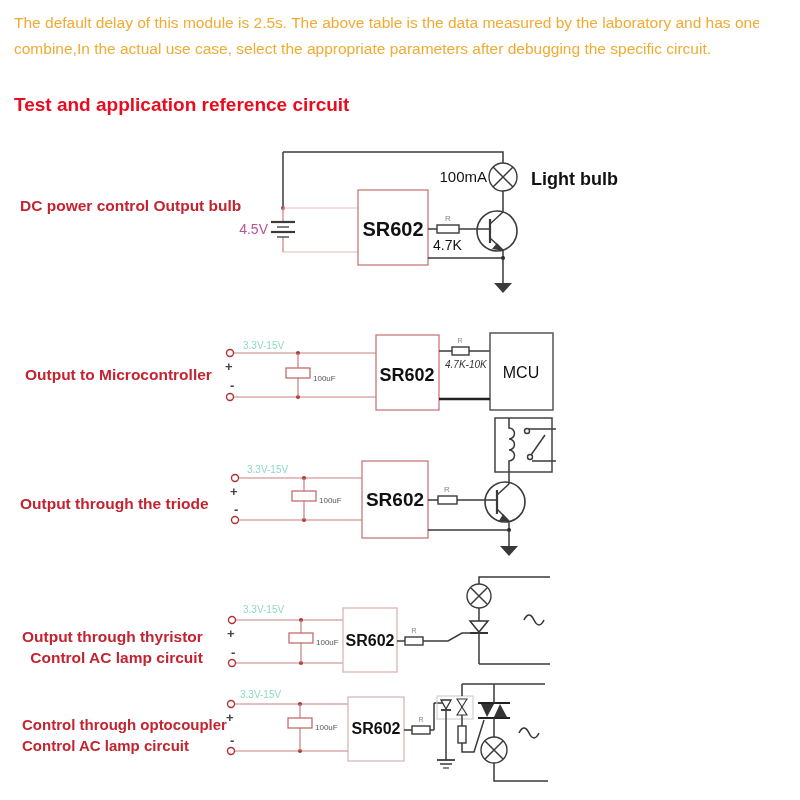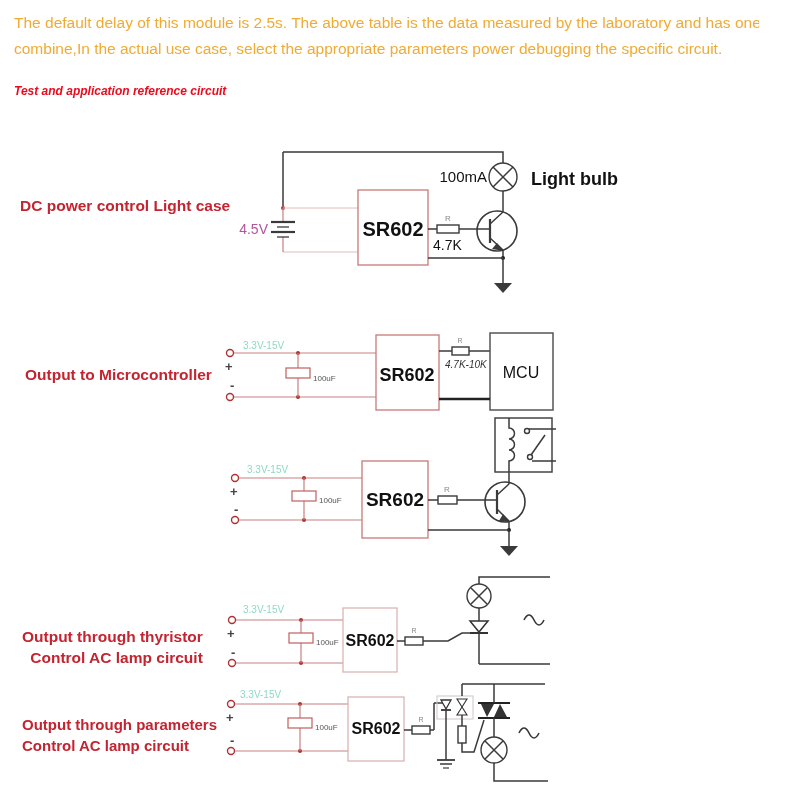--- a/index.html
+++ b/index.html
@@ -1,21 +1,21 @@
 <!DOCTYPE html>
 <html><head>
 <meta charset="utf-8">
 <style>
   html,body{margin:0;padding:0;background:#fff;}
   .stage{position:relative;width:759px;height:800px;background:#ffffff;overflow:hidden;
          font-family:"Liberation Sans", sans-serif;}
   .intro{position:absolute;left:14px;top:10px;width:772px;color:#f0ab33;
          font-size:15.5px;line-height:26px;font-weight:400;}
-  .heading{position:absolute;left:14px;top:84px;margin:0;color:#ea0b1e;
-           font-size:12px;font-weight:bold;font-style:italic;}
+  .heading{position:absolute;left:14px;top:94px;margin:0;color:#ea0b1e;
+           font-size:19px;font-weight:bold;}
   .clabel{position:absolute;color:#c42430;font-weight:bold;font-size:15.5px;line-height:21px;white-space:nowrap;}
   .lbl-c1{left:20px;top:195px;}
   .lbl-c2{left:25px;top:364px;}
   .lbl-c3{left:20px;top:493px;}
   .lbl-c4{left:22px;top:626px;text-align:right;}
   .lbl-c5{left:22px;top:714px;font-size:15px;}
   svg.circuits{position:absolute;left:0;top:0;}
   svg text{font-family:"Liberation Sans", sans-serif;}
   .wd{fill:none;stroke:#3a3a3a;stroke-width:1.5;}
   .wr{fill:none;stroke:#c98080;stroke-width:1.2;}
@@ -35,35 +35,36 @@
   .tpm{fill:#444;font-weight:bold;}
   .thick{fill:none;stroke:#222;stroke-width:2.6;}
 </style>
 </head>
 <body>
 
 <div class="stage">
 
   <div class="intro">
     <div>The default delay of this module is 2.5s. The above table is the data measured by the laboratory and has one</div>
-    <div>combine,In the actual use case, select the appropriate parameters power debugging the specific circuit.</div>
+    <div>combine,In the actual use case, select the appropriate parameters after debugging the specific circuit.</div>
   </div>
 
   <h1 class="heading">Test and application reference circuit</h1>
 
-  <div class="clabel lbl-c1">DC power control Light case</div>
+  <div class="clabel lbl-c1">DC power control Output bulb</div>
   <div class="clabel lbl-c2">Output to Microcontroller</div>
   <div class="clabel lbl-c3">
+    <div>Output through the triode</div>
   </div>
   <div class="clabel lbl-c4">
     <div>Output through thyristor</div>
     <div>Control AC lamp circuit</div>
   </div>
   <div class="clabel lbl-c5">
-    <div>Output through parameters</div>
+    <div>Control through optocoupler</div>
     <div>Control AC lamp circuit</div>
   </div>
 
   <svg class="circuits" width="800" height="800" viewBox="0 0 800 800">
 
     <g>
       <path class="wd" d="M283,152 H503 V163"></path>
       <circle class="comp" cx="503" cy="177" r="14"></circle>
       <path class="wd" d="M493,167 L513,187 M513,167 L493,187"></path>
       <text x="487" y="182" font-size="15" text-anchor="end" class="tval">100mA</text>

